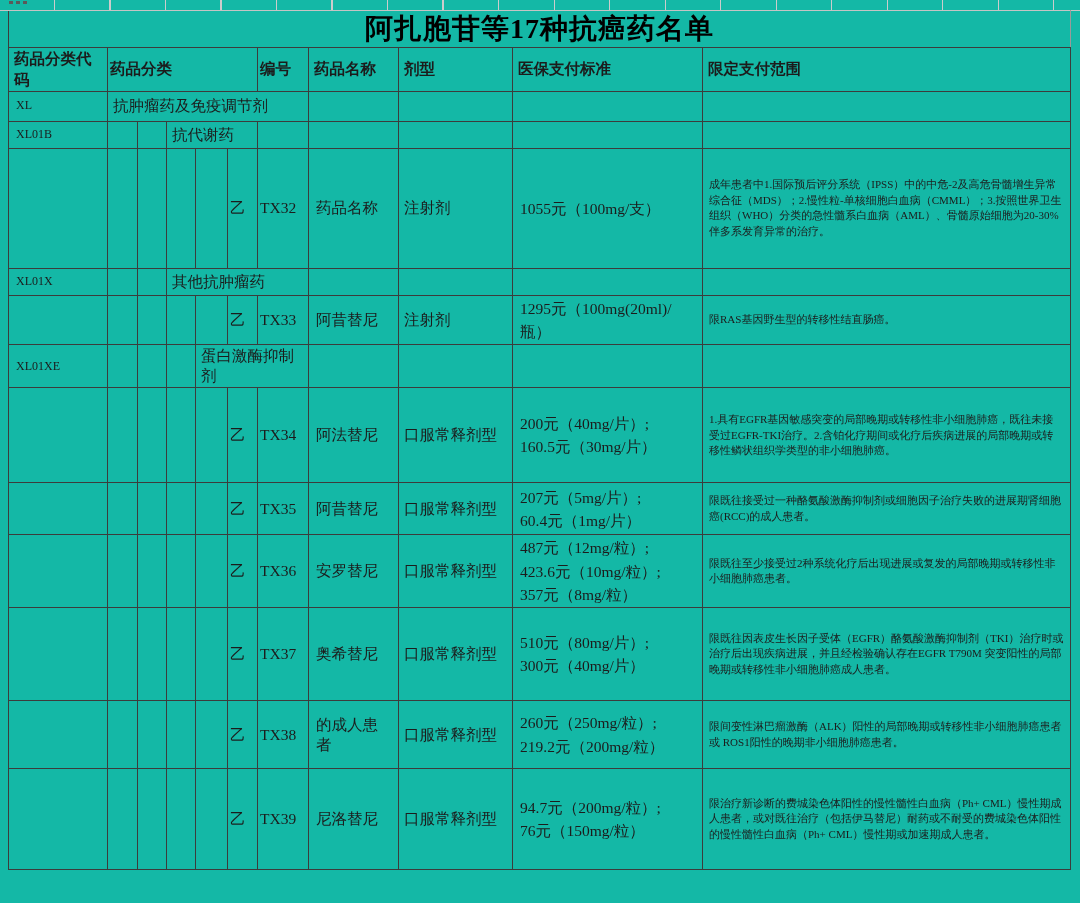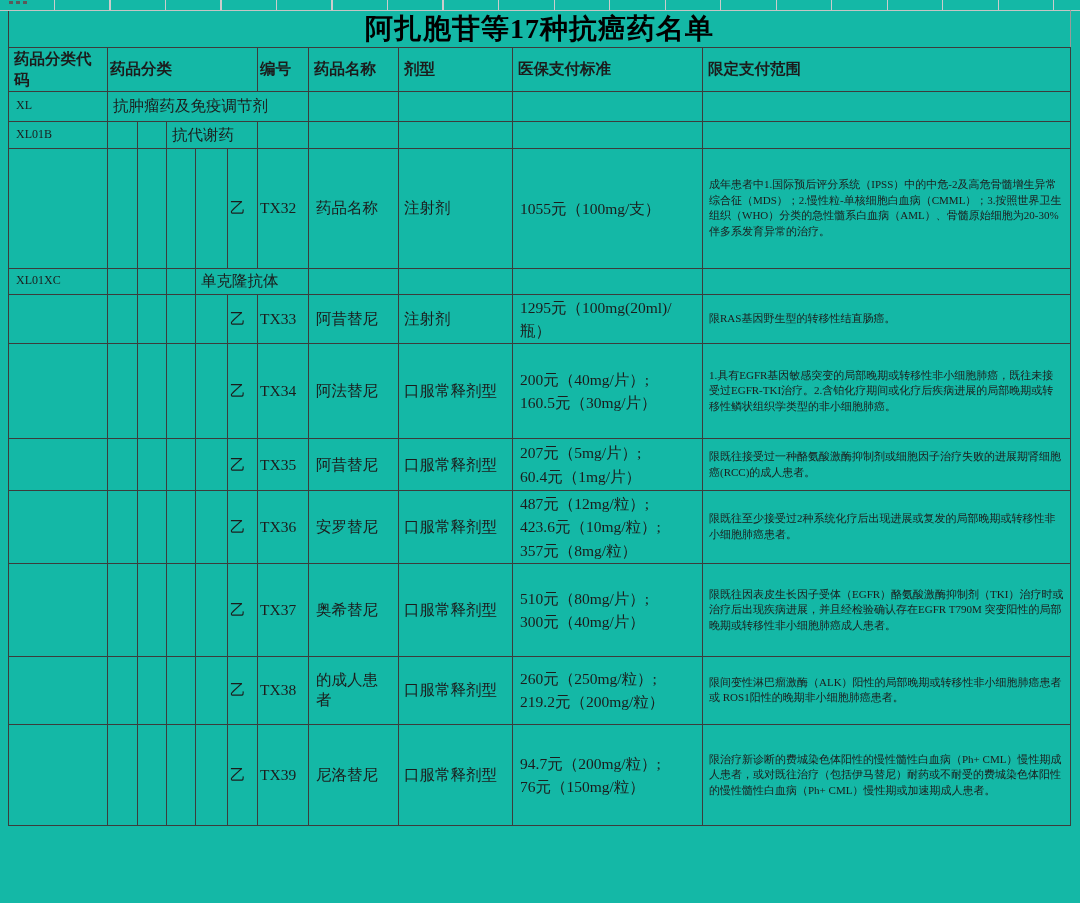--- a/index.html
+++ b/index.html
@@ -125,47 +125,57 @@
           <td></td>
       <td></td>
       <td class="ctr">乙</td>
       <td class="ctr">TX32</td>
       <td class="name">药品名称</td>
       <td class="form">注射剂</td>
       <td class="price">1055元（100mg/支）</td>
       <td class="scope">成年患者中1.国际预后评分系统（IPSS）中的中危-2及高危骨髓增生异常综合征（MDS）；2.慢性粒-单核细胞白血病（CMML）；3.按照世界卫生组织（WHO）分类的急性髓系白血病（AML）、骨髓原始细胞为20-30%伴多系发育异常的治疗。</td>
     </tr>
 
-
-    <tr style="height:26px">
-      <td class="code">XL01XC</td>
-      <td></td>
-          <td></td>
-      <td></td>
-      <td colspan="3" class="label">单克隆抗体</td>
-      <td></td>
-          <td></td>
-      <td></td>
-          <td></td>
-    </tr>
+    <tr style="height:27px">
+      <td class="code">XL01X</td>
+      <td></td>
+          <td></td>
+      <td colspan="4" class="label">其他抗肿瘤药</td>
+      <td></td>
+          <td></td>
+      <td></td>
+          <td></td>
+    </tr>
+
 
     <tr style="height:35px">
       <td></td>
           <td></td>
       <td></td>
           <td></td>
       <td></td>
       <td class="ctr">乙</td>
       <td class="ctr">TX33</td>
       <td class="name">阿昔替尼</td>
       <td class="form">注射剂</td>
       <td class="price">1295元（100mg(20ml)/瓶）</td>
       <td class="scope">限RAS基因野生型的转移性结直肠癌。</td>
     </tr>
 
+    <tr style="height:27px">
+      <td class="code">XL01XE</td>
+      <td></td>
+          <td></td>
+      <td></td>
+      <td colspan="3" class="label">蛋白激酶抑制剂</td>
+      <td></td>
+          <td></td>
+      <td></td>
+          <td></td>
+    </tr>
 
     <tr style="height:95px">
       <td></td>
           <td></td>
       <td></td>
           <td></td>
       <td></td>
       <td class="ctr">乙</td>
       <td class="ctr">TX34</td>
       <td class="name">阿法替尼</td>

